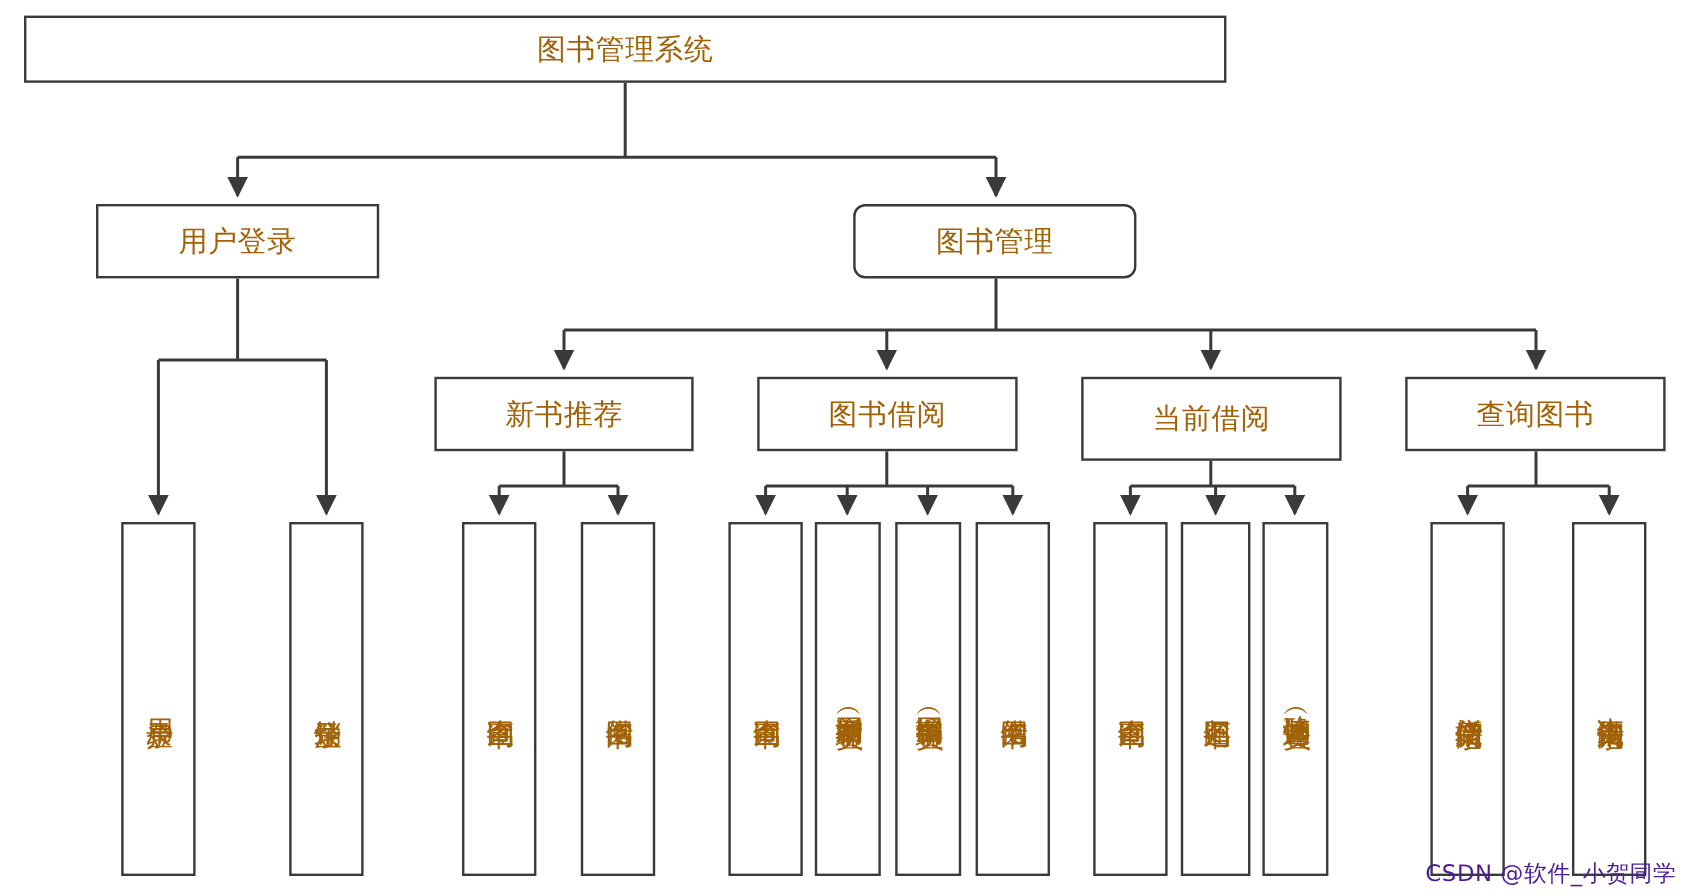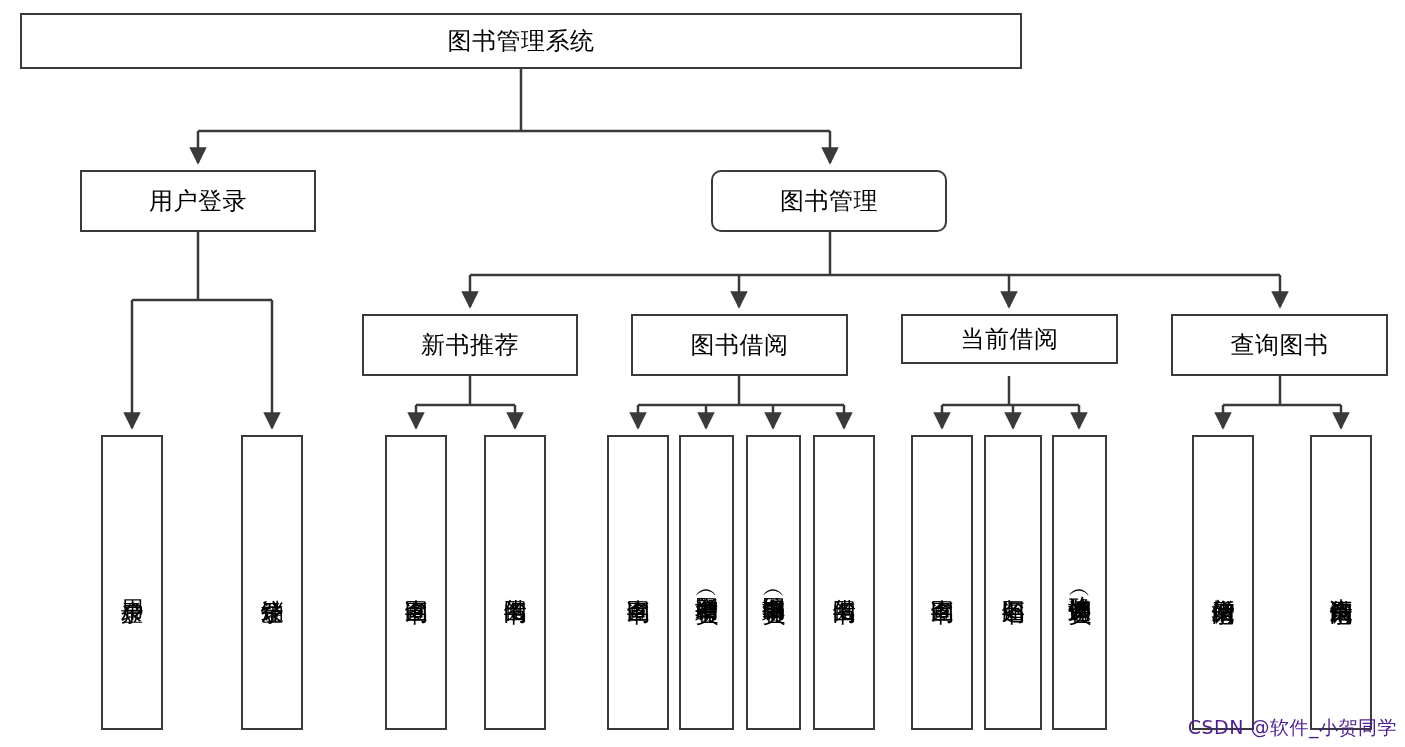--- a/index.html
+++ b/index.html
@@ -25,21 +25,21 @@
     height: 747px;
   }
   .node {
     position: absolute;
     box-sizing: border-box;
     border: 2.5px solid #3a3a3a;
     background: #ffffff;
     display: flex;
     align-items: center;
     justify-content: center;
-    color: #000000;
+    color: #a16207;
   }
   .node-h {
     font-size: 24px;
     line-height: 1.1;
     letter-spacing: 0.5px;
     white-space: nowrap;
   }
   .node-v {
     writing-mode: vertical-rl;
     text-orientation: upright;
@@ -131,21 +131,21 @@
   <div class="node node-h" style="left:711px; top:170px; width:236px; height:62px;border-radius:10px;">
     <span>图书管理</span>
   </div>
 
   <div class="node node-h" style="left:362px; top:314px; width:216px; height:62px;">
     <span>新书推荐</span>
   </div>
   <div class="node node-h" style="left:631px; top:314px; width:217px; height:62px;">
     <span>图书借阅</span>
   </div>
-  <div class="node node-h" style="left:901px; top:314px; width:217px; height:50px;">
+  <div class="node node-h" style="left:901px; top:314px; width:217px; height:70px;">
     <span>当前借阅</span>
   </div>
   <div class="node node-h" style="left:1171px; top:314px; width:217px; height:62px;">
     <span>查询图书</span>
   </div>
 
   <div class="node node-v" style="left:101px; top:435px; width:62px; height:295px;">
     <span class="vtext">用户登录</span>
   </div>
   <div class="node node-v" style="left:241px; top:435px; width:62px; height:295px;">

